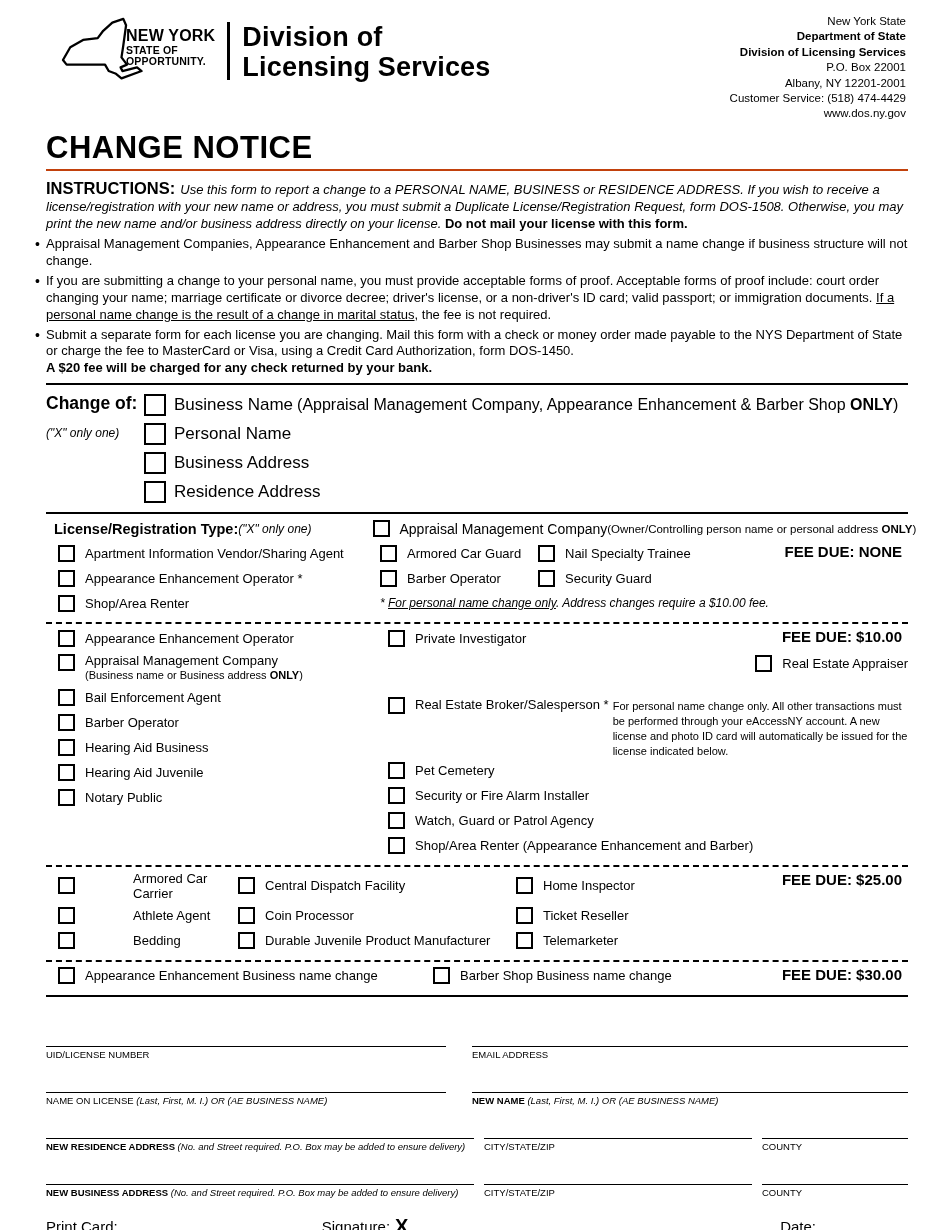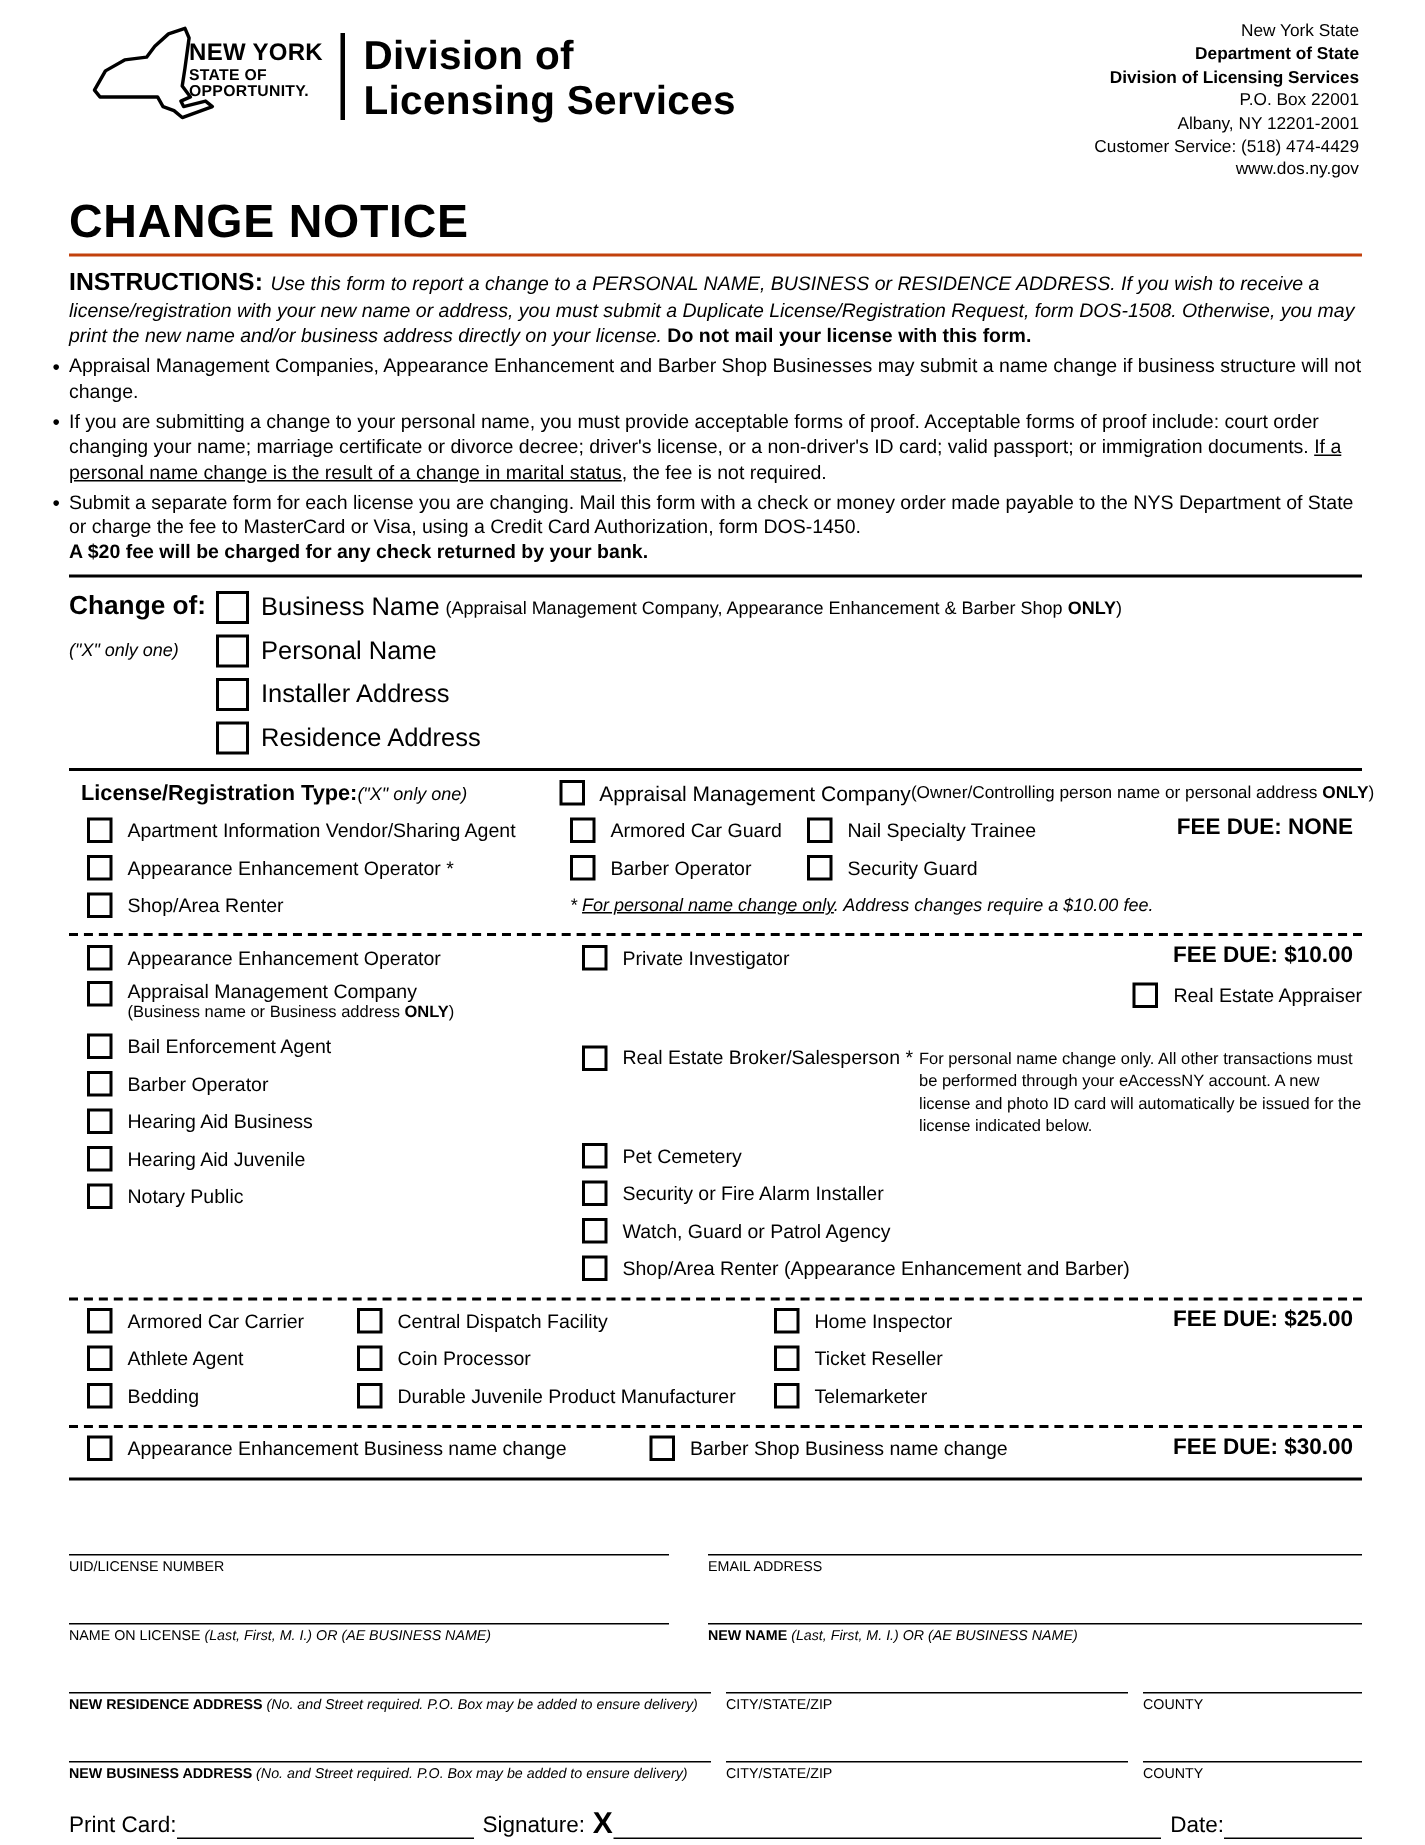--- a/index.html
+++ b/index.html
@@ -40,21 +40,21 @@
   .chk-item .lbl { font-size:13px; margin-left:10px; }
 
   
   .change-of { border-top:2px solid #000; display:flex; padding:8px 0 3px; }
   .co-left { width:98px; flex:0 0 98px; }
   .co-heading { font-size:17.5px; font-weight:bold; }
   .co-note { font-size:12px; font-style:italic; margin-top:12px; }
   .co-options { flex:1; }
   .co-opt { display:flex; align-items:center; margin-bottom:5px; min-height:24px; }
   .co-lbl { font-size:17px; margin-left:8px; }
-  .co-sub { font-size:12px; margin-left:4px; }
+  .co-sub { font-size:16px; margin-left:4px; }
 
   
   .license { border-top:2px solid #000; border-bottom:2px solid #000; }
   .lic-head-row { display:flex; align-items:center; padding:6px 0 2px 8px; }
   .lic-heading { font-size:14.5px; font-weight:bold; white-space:nowrap; }
   .lic-note { font-size:12px; font-style:italic; white-space:nowrap; }
   .lic-head-row .chk { margin-left:62px; }
   .amc-label { font-size:14px; margin-left:9px; white-space:nowrap; }
   .amc-note { font-size:11.5px; white-space:nowrap; }
   .grp { position:relative; padding:4px 0 4px 12px; }
@@ -67,21 +67,21 @@
   .g10 { display:flex; }
   .g10-c1 { width:330px; flex:0 0 330px; }
   .g10-c2 { flex:1; min-width:0; }
   .subnote { font-size:11px; line-height:1.2; display:block; margin-top:1px; }
   .item-2line { align-items:flex-start; }
   .item-2line .chk { margin-top:1px; }
   .mb-x { margin-bottom:24px;justify-content:flex-end; }
   .item-broker { align-items:flex-start; margin-bottom:2px; }
   .item-broker .lbl { white-space:nowrap; }
   .broker-note { font-size:11px; line-height:1.35; margin-left:4px; flex:1; min-width:0; padding-top:2px; }
-  .g25-c1 { width:180px; flex:0 0 180px; }
+  .g25-c1 { width:180px; flex:0 0 180px;gap:48px; }
   .g25-c2 { width:278px; flex:0 0 278px; }
   .g30 { display:flex; padding-right:170px; }
   .g30-i1 { width:375px; flex:0 0 375px; }
 
   
   .fields { margin-top:26px; }
   .f-row { display:flex; margin-bottom:9px; }
   .field { display:flex; flex-direction:column; }
   .f-line { height:24px; border-bottom:1.5px solid #000; }
   .f-label { font-size:9.5px; padding-top:2px; white-space:nowrap; }
@@ -165,21 +165,21 @@
           <span class="chk chk-lg"></span>
           <span class="co-lbl">Business Name</span>
           <span class="co-sub"><span>(Appraisal Management Company, Appearance Enhancement &amp; Barber Shop </span><b>ONLY</b><span>)</span></span>
         </div>
         <div class="co-opt">
           <span class="chk chk-lg"></span>
           <span class="co-lbl">Personal Name</span>
         </div>
         <div class="co-opt">
           <span class="chk chk-lg"></span>
-          <span class="co-lbl">Installer Address</span>
+          <span class="co-lbl">Business Address</span>
         </div>
         <div class="co-opt">
           <span class="chk chk-lg"></span>
           <span class="co-lbl">Residence Address</span>
         </div>
       </div>
     </section>
 
     <section class="license">
 

